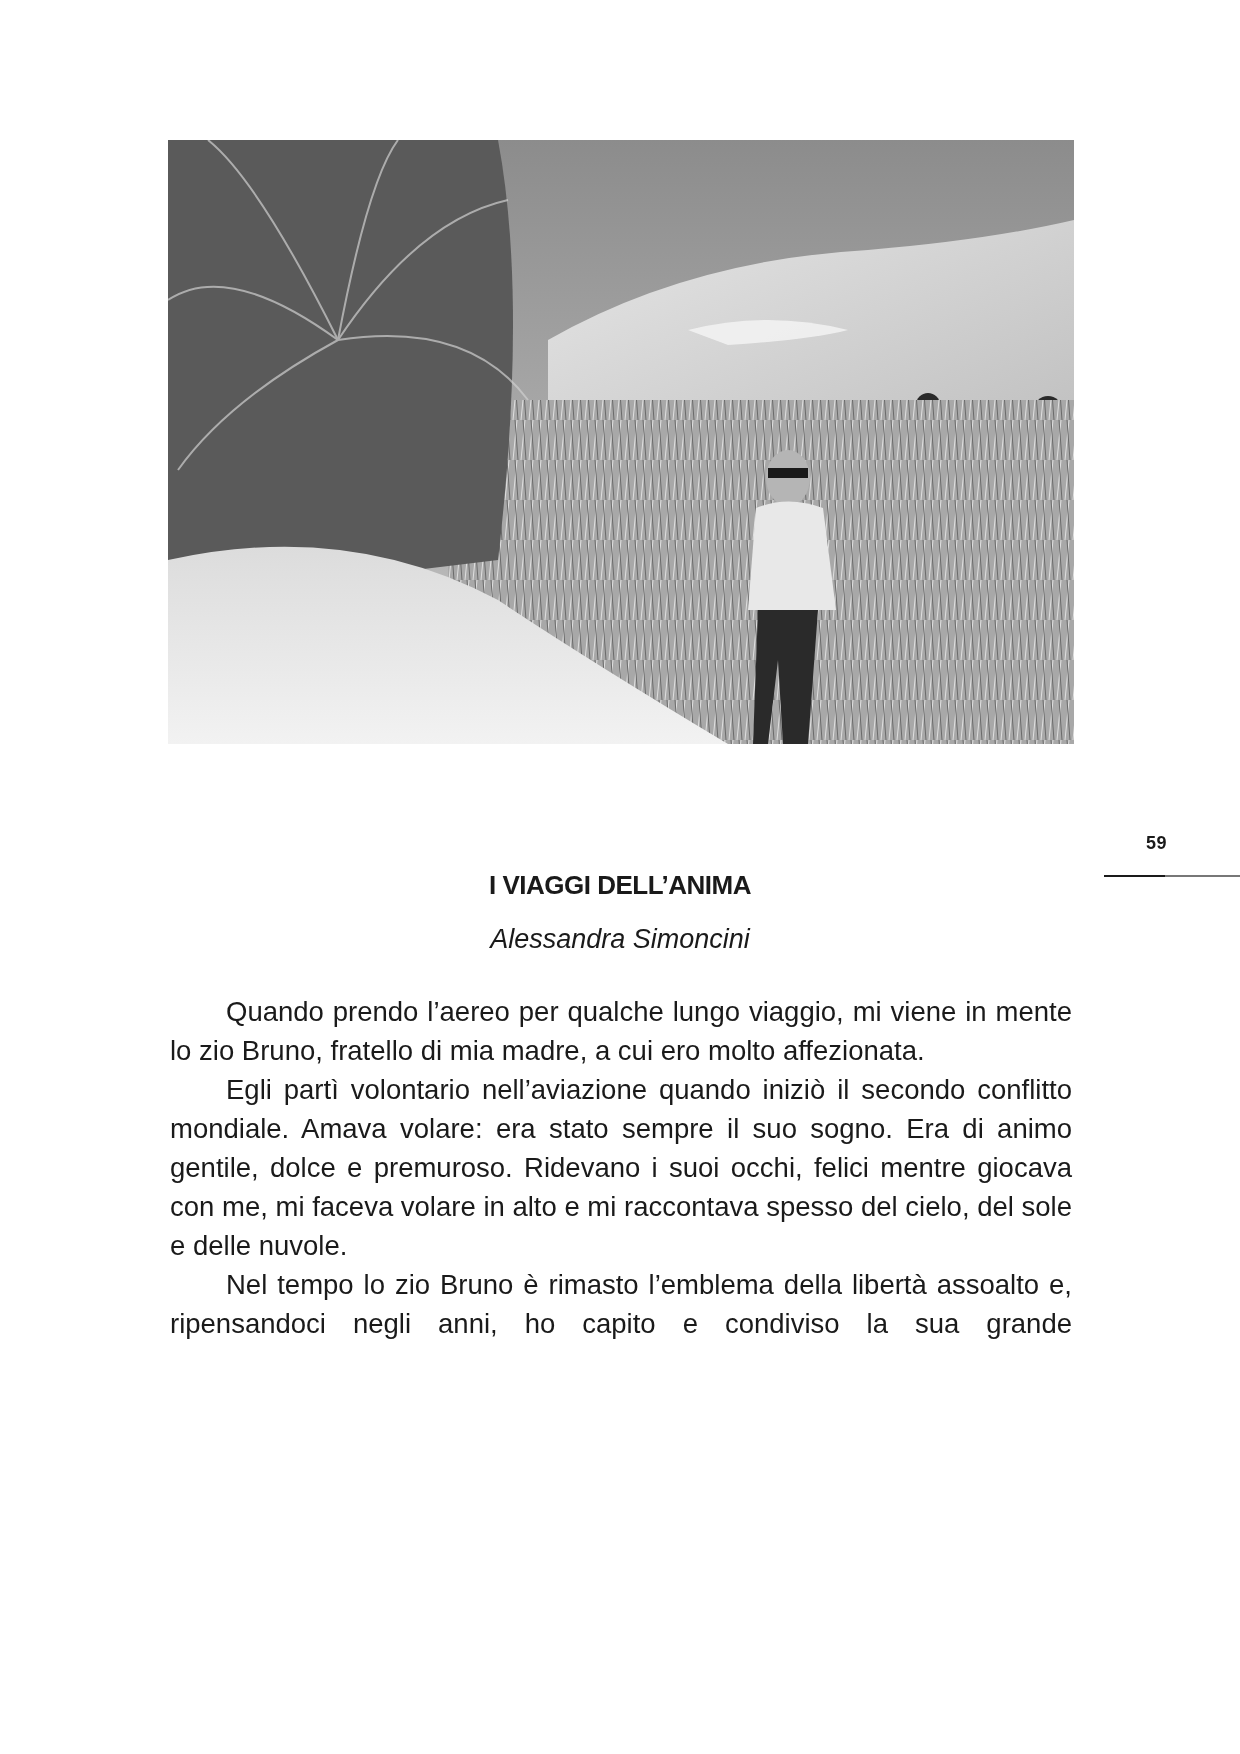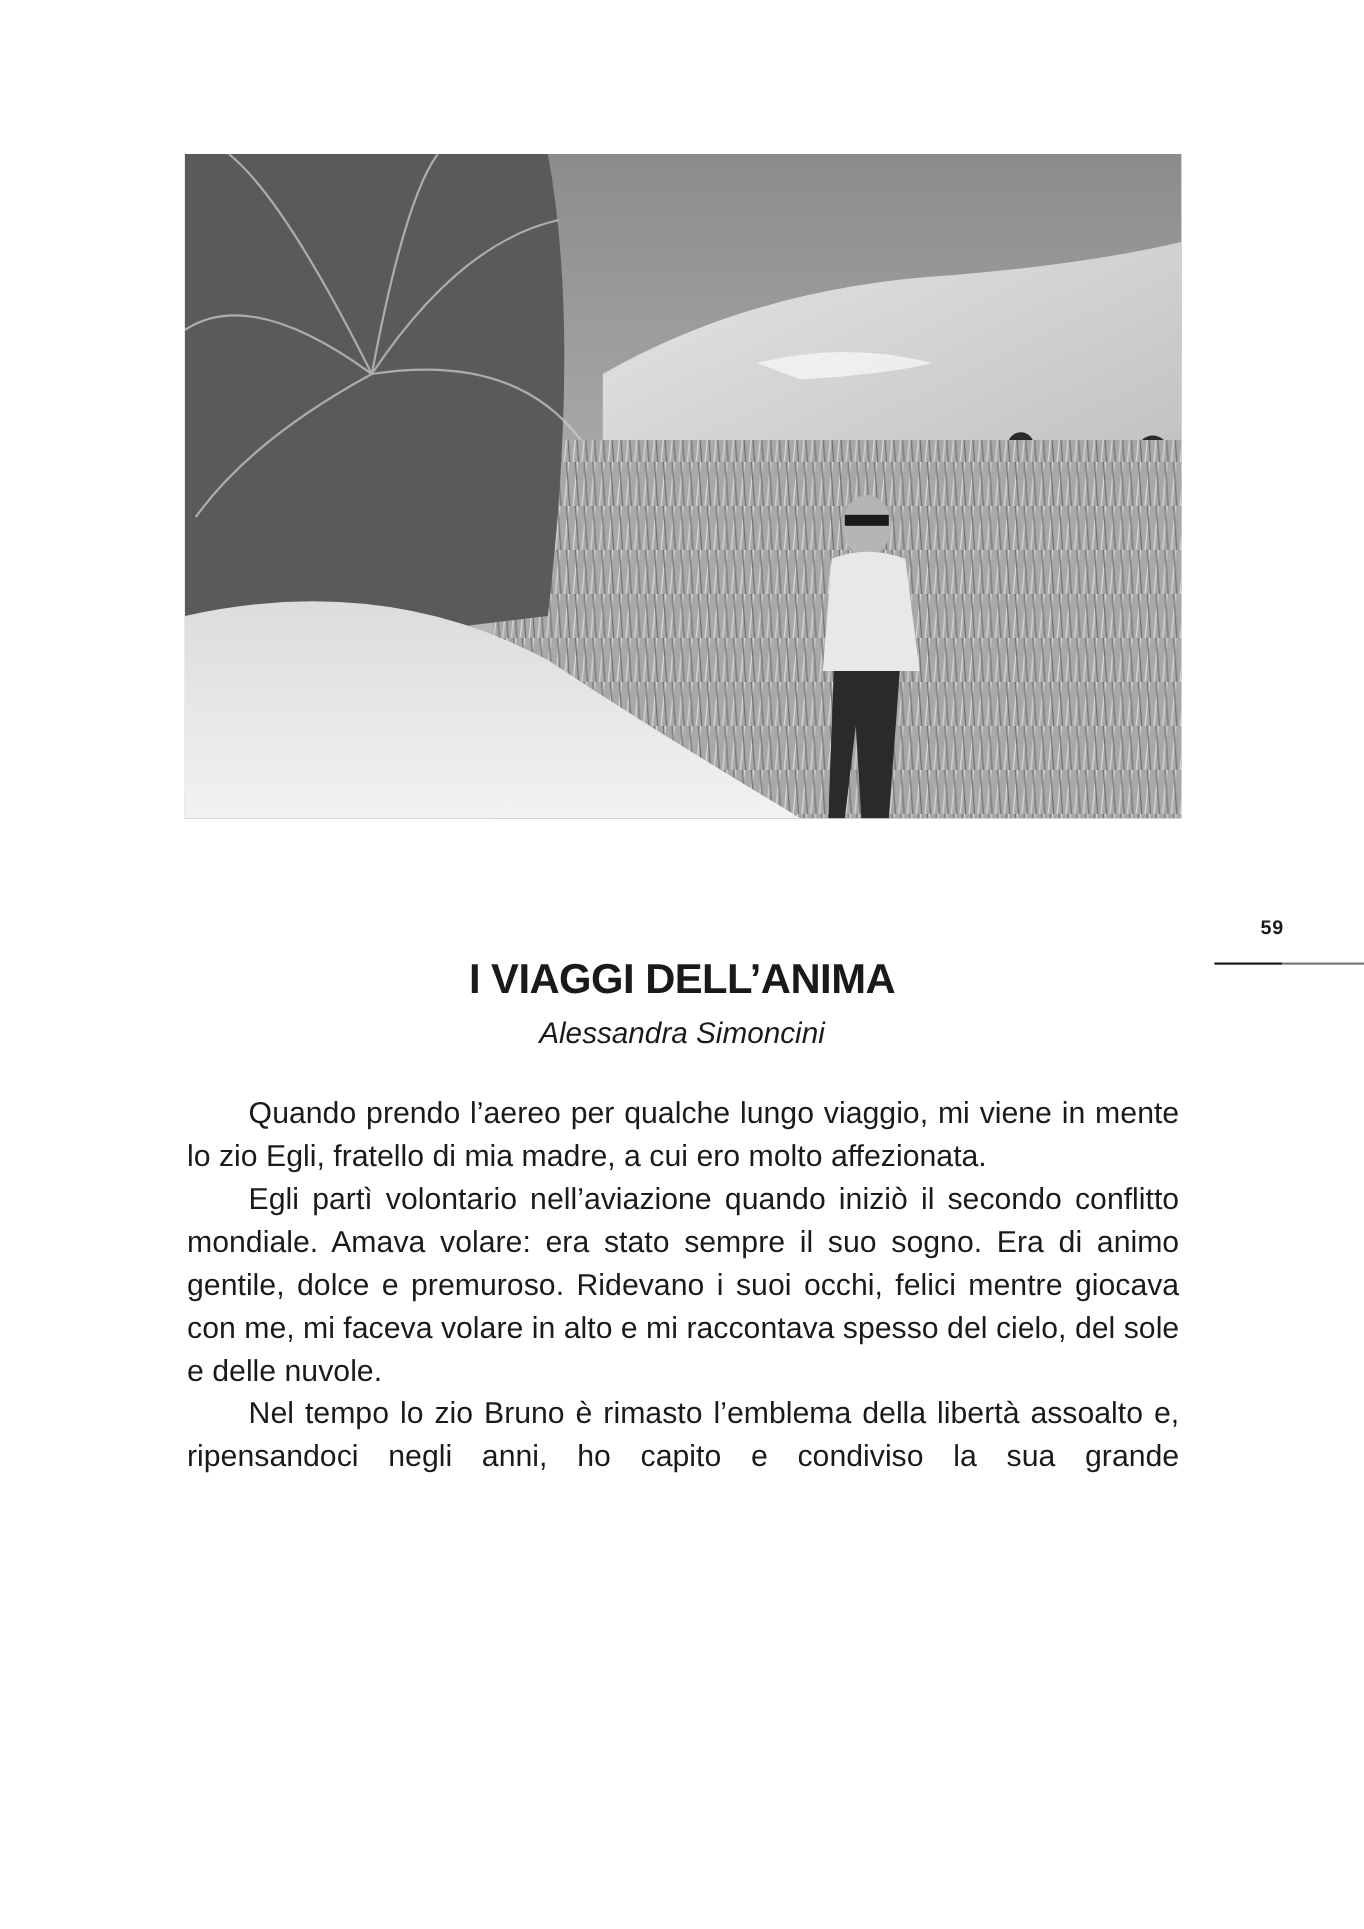--- a/index.html
+++ b/index.html
@@ -1,21 +1,21 @@
 <!DOCTYPE html>
 <html><head>
   <meta charset="utf-8">
   <style>
     html, body { margin: 0; padding: 0; background: #ffffff; }
     body { width: 1240px; height: 1754px; position: relative; overflow: hidden; font-family: "Liberation Sans", sans-serif; color: #1a1a1a; }
     .photo { position: absolute; left: 168px; top: 140px; width: 906px; height: 604px; overflow: hidden; background: #9a9a9a; }
     .photo svg { display: block; width: 100%; height: 100%; }
     .page-number { position: absolute; left: 1100px; top: 833px; font-size: 18px; font-weight: bold; color: #1a1a1a; letter-spacing: 0.5px; margin-left: 46px; }
     .page-rule { position: absolute; left: 1104px; top: 875px; width: 136px; height: 2px; background: linear-gradient(to right, #1a1a1a 0 45%, #777 45% 100%); }
-    .title { position: absolute; left: 0; width: 1240px; top: 870px; text-align: center; font-size: 38px; font-weight: bold; letter-spacing: -0.5px; color: #1a1a1a; }
+    .title { position: absolute; left: 0; width: 1240px; top: 870px; text-align: center; font-size: 26px; font-weight: bold; letter-spacing: -0.5px; color: #1a1a1a; }
     .author { position: absolute; left: 0; width: 1240px; top: 924px; text-align: center; font-size: 27px; font-style: italic; color: #1a1a1a; }
     .body-text { position: absolute; left: 170px; top: 992px; width: 902px; font-size: 27.5px; line-height: 39px; color: #1a1a1a; }
     .para { margin: 0; text-align: justify; text-indent: 56px; hyphens: manual; }
   </style>
 </head>
 <body>
 
 <div class="photo">
   <svg viewBox="0 0 906 604" preserveAspectRatio="none">
     <defs>
@@ -67,16 +67,16 @@
   </svg>
 </div>
 
 <div class="page-number">59</div>
 <div class="page-rule"></div>
 
 <h1 class="title" style="margin:0;">I VIAGGI DELL’ANIMA</h1>
 <div class="author">Alessandra Simoncini</div>
 
 <div class="body-text">
-  <p class="para">Quando prendo l’aereo per qualche lungo viaggio, mi viene in mente lo zio Egli, fratello di mia madre, a cui ero molto affeziona­ta.</p>
+  <p class="para">Quando prendo l’aereo per qualche lungo viaggio, mi viene in mente lo zio Bruno, fratello di mia madre, a cui ero molto affeziona­ta.</p>
   <p class="para">Egli partì volontario nell’aviazione quando iniziò il secondo conflitto mondiale. Amava volare: era stato sempre il suo sogno. Era di animo gentile, dolce e premuroso. Ridevano i suoi occhi, felici mentre giocava con me, mi faceva volare in alto e mi raccontava spesso del cielo, del sole e delle nuvole.</p>
   <p class="para" style="text-align-last: justify;">Nel tempo lo zio Bruno è rimasto l’emblema della libertà asso­alto e, ripensandoci negli anni, ho capito e condiviso la sua grande</p>
 </div>
 
 </body></html>

